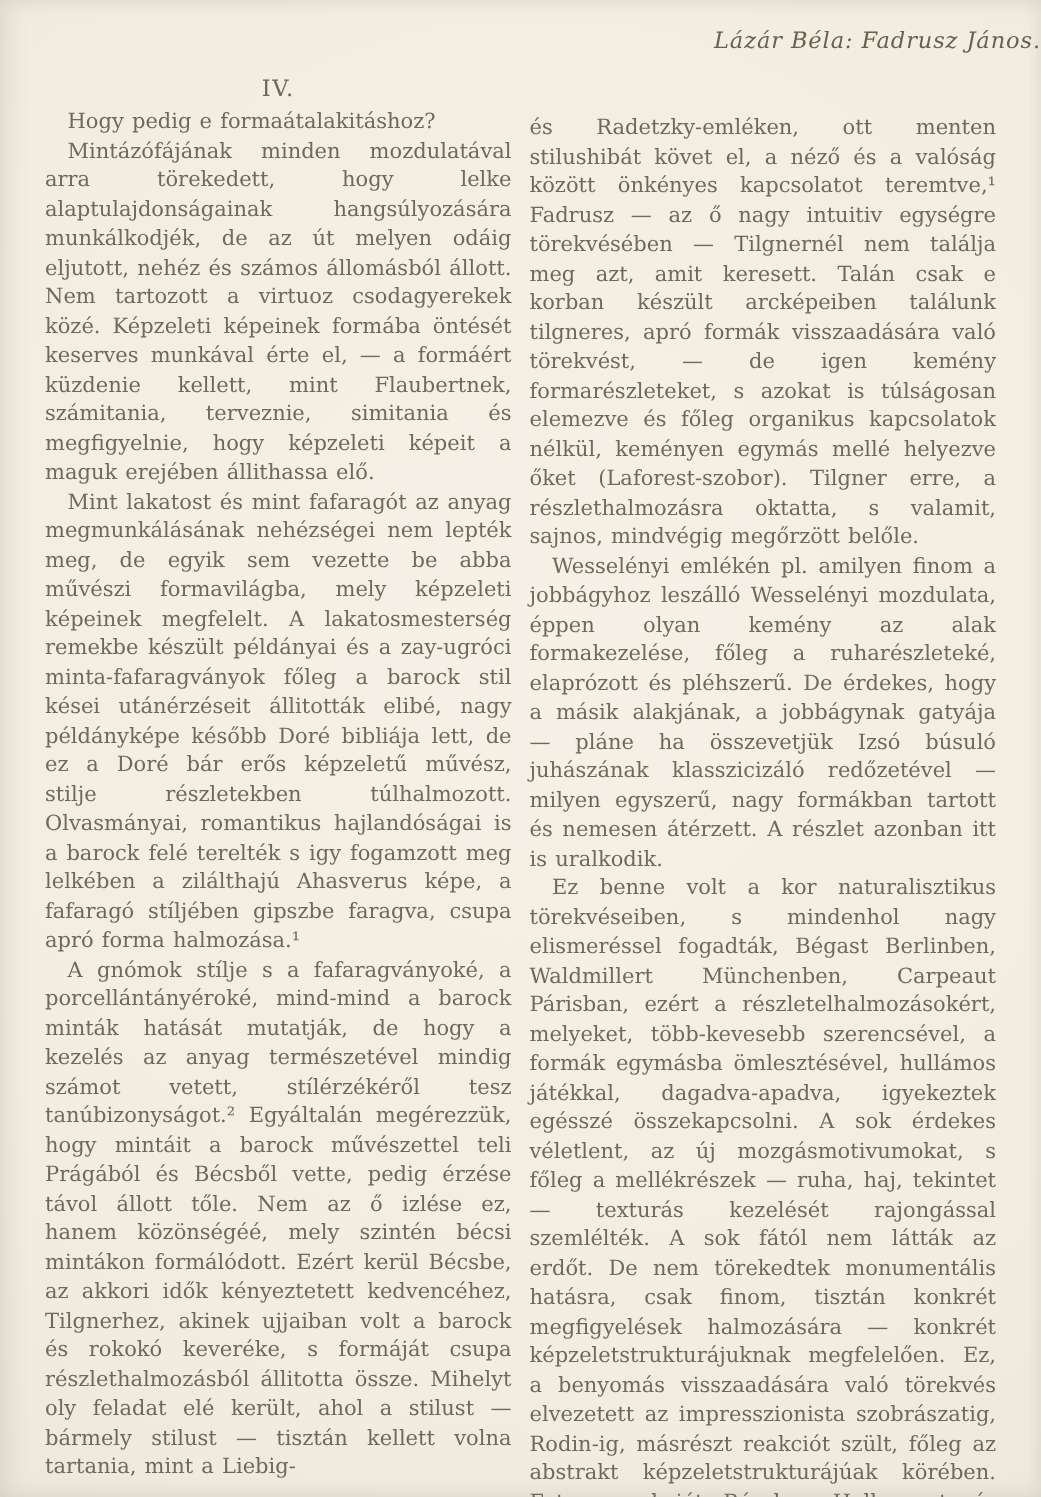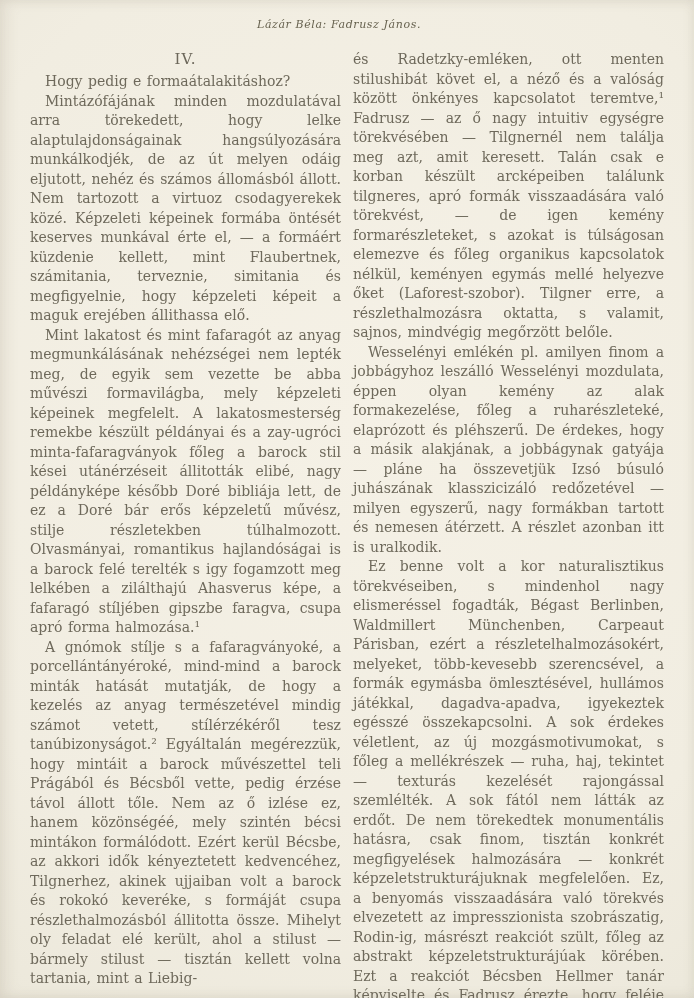--- a/index.html
+++ b/index.html
@@ -16,24 +16,24 @@
     background:
       radial-gradient(ellipse 120% 90% at 52% 42%, #f5f1e6 0%, #f1ede1 55%, #e9e5d7 92%, #e2ded0 100%);
     box-shadow: inset 6px 0 14px rgba(120,110,90,0.12), inset -3px 0 10px rgba(120,110,90,0.08);
     color: #6c675a;
     font-family: "DejaVu Serif", "Liberation Serif", serif;
   }
   .running-header {
     position: absolute;
     top: 18px;
     left: 0;
-    right: 16px;
-    text-align: center;
+    right: 0;
+    text-align: right;
     font-style: italic;
-    font-size: 11px;
+    font-size: 15px;
     letter-spacing: 0.6px;
     color: #67624f;
   }
   .columns {
     position: absolute;
     top: 50px;
     left: 30px;
     right: 30px;
     bottom: 16px;
     display: flex;
@@ -54,21 +54,21 @@
   }
   .col p.body {
     margin: 0;
     font-size: 14px;
     line-height: 19.5px;
     text-align: justify;
     text-indent: 15px;
     word-spacing: 1px;
     color: #6e695b;
   }
-  .col p.body.no-indent { text-indent: 0; }
+  .col p.body.no-indent { text-indent: 0; margin-top: 26px; }
   .footnotes {
     margin-top: auto;
     padding-top: 8px;
   }
   .footnote {
     margin: 0 0 2px 0;
     font-size: 11.5px;
     line-height: 15px;
     text-align: justify;
     text-indent: 12px;

